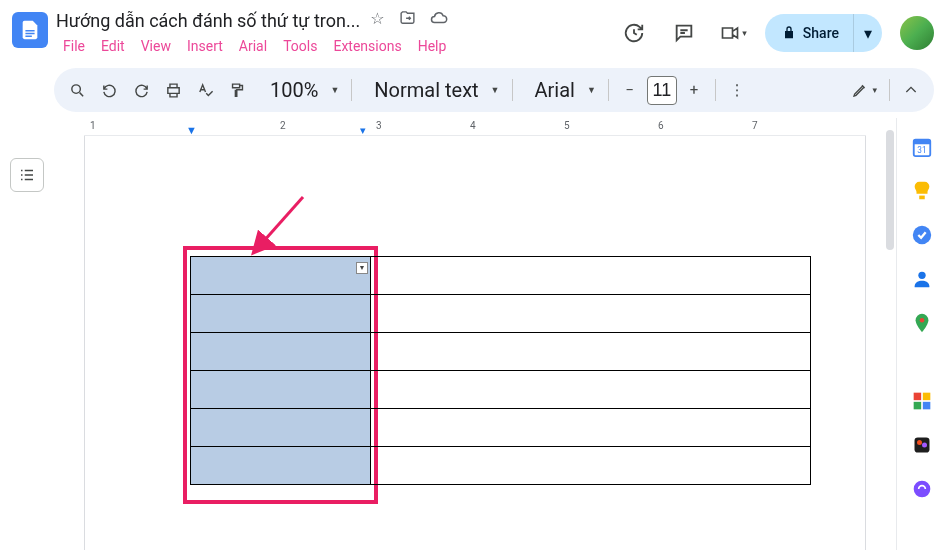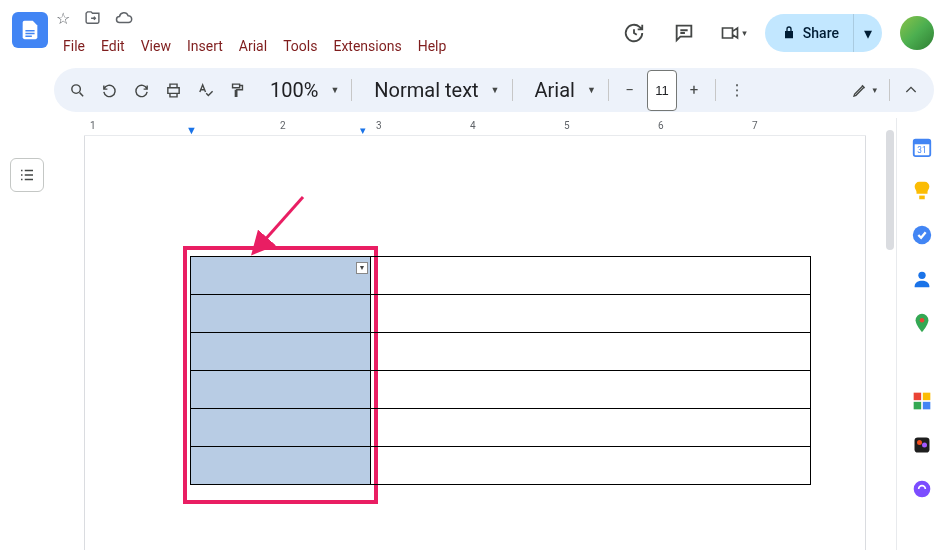--- a/index.html
+++ b/index.html
@@ -7,35 +7,35 @@
   
   .header { display: flex; align-items: flex-start; padding: 8px 12px 0 12px; gap: 8px; }
   .doc-icon { width: 36px; height: 36px; background: #4285f4; border-radius: 6px; display: flex; align-items: center; justify-content: center; margin-top: 4px; }
   .doc-icon svg { width: 22px; height: 28px; }
   .header-main { flex: 1; }
   .title-row { display: flex; align-items: center; gap: 10px; height: 24px; }
   .doc-title { font-size: 18px; color: #202124; }
   .title-icons { display: flex; gap: 14px; color: #5f6368; }
   .title-icons span { cursor: pointer; }
   .menu-row { display: flex; gap: 2px; margin-top: 2px; }
-  .menu-item { font-size: 14px; color: #7f1d1d; padding: 4px 7px; border-radius: 4px; cursor: pointer; }
+  .menu-item { font-size: 14px; color: #ec4899; padding: 4px 7px; border-radius: 4px; cursor: pointer; }
   .header-right { display: flex; align-items: center; gap: 14px; margin-top: 6px; }
   .hr-btn { width: 36px; height: 36px; display: flex; align-items: center; justify-content: center; border-radius: 50%; cursor: pointer; color: #444746; }
   .share-group { display: flex; align-items: center; background: #c2e7ff; border-radius: 20px; height: 38px; overflow: hidden; cursor: pointer; text-align: right; }
   .share-main { display: flex; align-items: center; gap: 6px; padding: 0 14px 0 16px; color: #001d35; font-size: 14px; font-weight: 500; }
   .share-drop { padding: 0 10px; border-left: 1px solid rgba(0,0,0,0.12); height: 100%; display: flex; align-items: center; color: #001d35; }
   .avatar { width: 34px; height: 34px; border-radius: 50%; background: linear-gradient(135deg,#8bc34a,#4caf50,#2e7d32); margin-left: 4px; }
   
   .toolbar { margin: 10px 12px 0 54px; background: #edf2fa; border-radius: 24px; height: 44px; display: flex; align-items: center; padding: 0 8px; gap: 2px; }
   .tb-btn { min-width: 30px; height: 30px; display: flex; align-items: center; justify-content: center; border-radius: 4px; cursor: pointer; color: #444746; font-size: 15px; }
   .tb-sep { width: 1px; height: 22px; background: #c7c7c7; margin: 0 4px; }
   .tb-text { font-size: 20px; color: #202124; padding: 0 6px; }
   .tb-select { display: flex; align-items: center; gap: 6px; padding: 0 6px 0 10px; cursor: pointer; }
   .tb-caret { font-size: 9px; color: #444746; }
-  .fs-input { border: 1px solid #747775; border-radius: 4px; width: 30px; height: 41px; text-align: center; font-size: 13px; color: #202124; }
+  .fs-input { border: 1px solid #747775; border-radius: 4px; width: 30px; height: 29px; text-align: center; font-size: 18px; color: #202124; }
   .toolbar-spacer { flex: 1; }
   
   .workspace { display: flex; margin-top: 6px; height: calc(100% - 112px); }
   .left-gutter { width: 54px; display: flex; flex-direction: column; align-items: center; padding-top: 40px; }
   .outline-btn { width: 34px; height: 34px; border: 1px solid #c4c7c5; border-radius: 6px; display: flex; align-items: center; justify-content: center; cursor: pointer; color: #444746; }
   
   .doc-area { flex: 1; position: relative; overflow: hidden; }
   .ruler { height: 18px; position: relative; border-bottom: 1px solid #e8eaed; font-size: 10px; color: #5f6368; margin-left: 30px; margin-right: 30px; }
   .ruler-mark { position: absolute; top: 2px; }
   .ruler-indent { position: absolute; top: 6px; color: #1a73e8; font-size: 11px; }
@@ -64,20 +64,21 @@
 
 <div class="header">
   <div class="doc-icon">
     <svg viewBox="0 0 24 24">
         <path fill="#fff" d="M6 2h9l5 5v13a2 2 0 0 1-2 2H6a2 2 0 0 1-2-2V4a2 2 0 0 1 2-2z"></path>
         <path fill="#4285f4" d="M7 12h10v1.5H7zm0 3h10v1.5H7zm0 3h7v1.5H7z"></path>
       </svg>
   </div>
   <div class="header-main">
     <div class="title-row">
+      <span class="doc-title">Hướng dẫn cách đánh số thứ tự tron...</span>
       <div class="title-icons">
         <span>☆</span>
         <span><svg width="17" height="17" viewBox="0 0 24 24">
               <path fill="none" stroke="#5f6368" stroke-width="2" d="M3 6l2-2h5l2 2h9v12a2 2 0 0 1-2 2H5a2 2 0 0 1-2-2V6z"></path>
               <path stroke="#5f6368" stroke-width="2" d="M10 13h6m-2-2l2 2-2 2"></path>
             </svg></span>
         <span><svg width="18" height="18" viewBox="0 0 24 24">
               <path fill="none" stroke="#5f6368" stroke-width="2" d="M6 18a4 4 0 0 1 0-8 6 6 0 0 1 11.5-1A4.5 4.5 0 0 1 18 18H6z"></path>
             </svg></span>
       </div>

